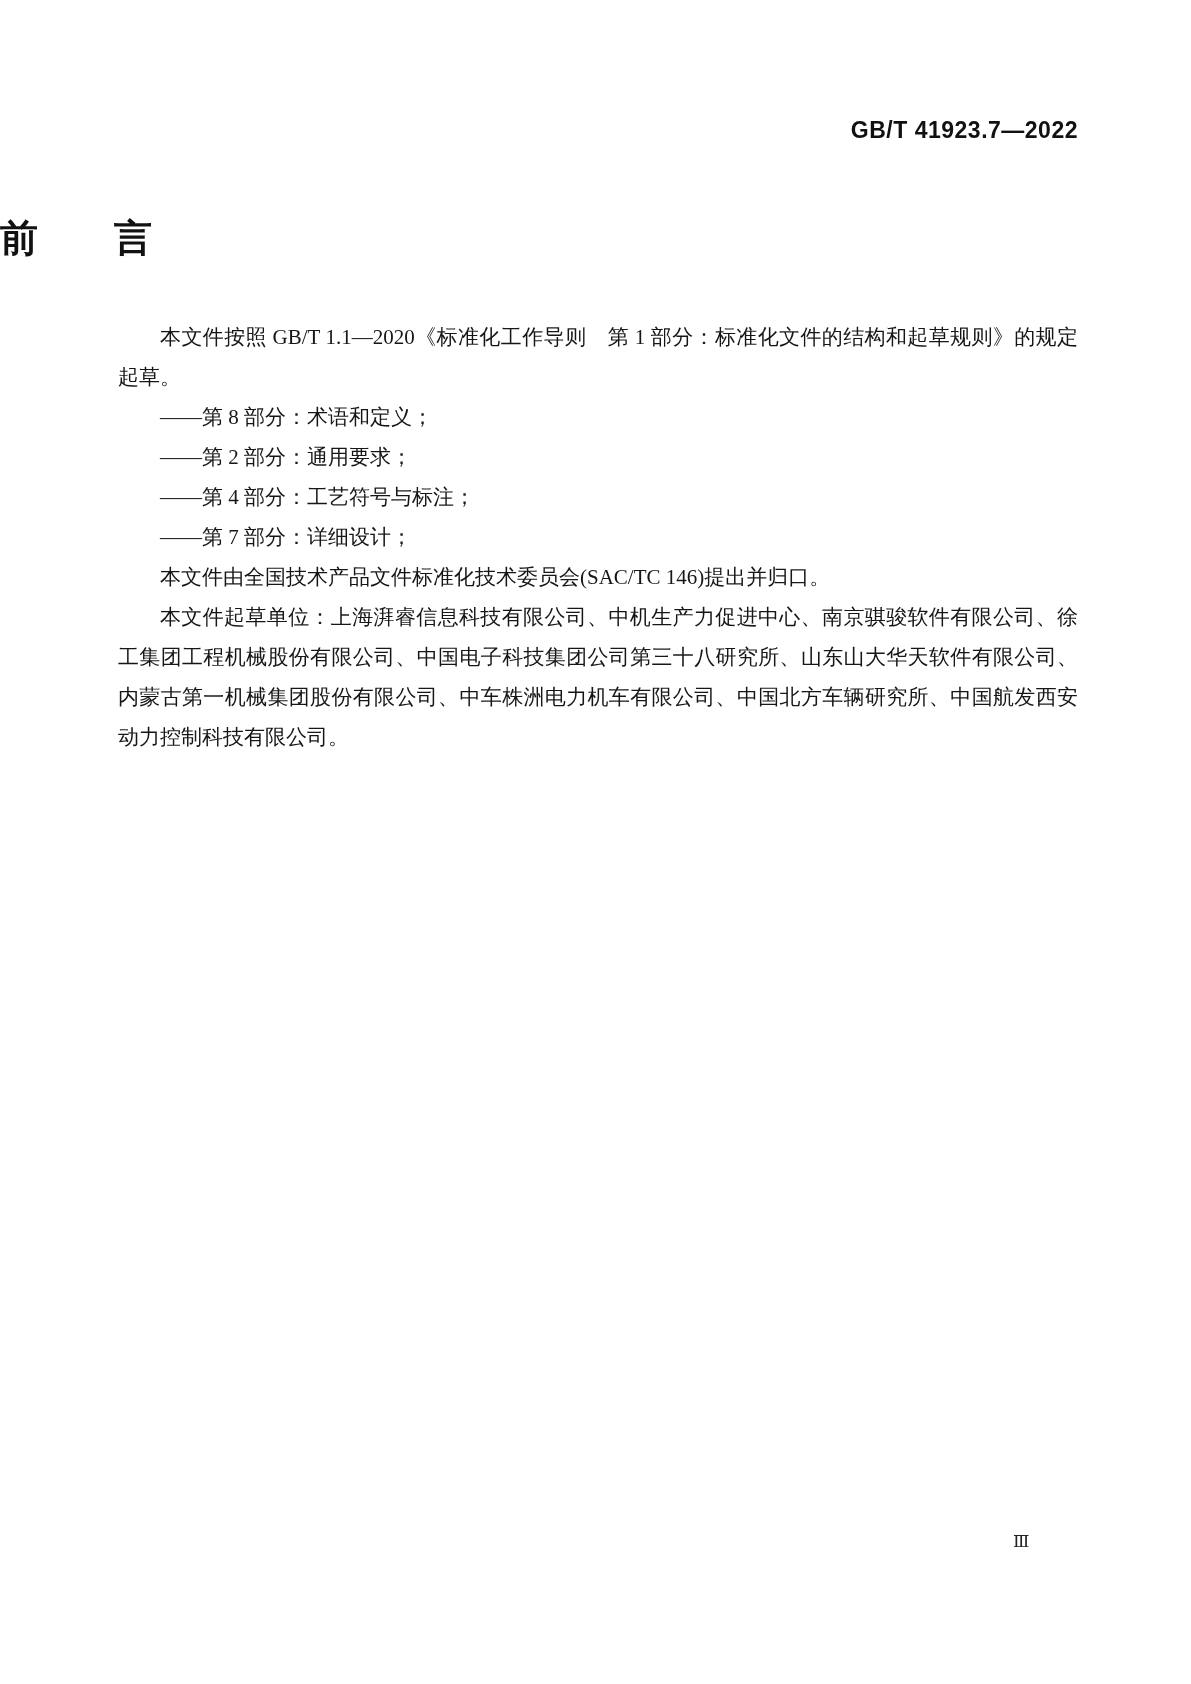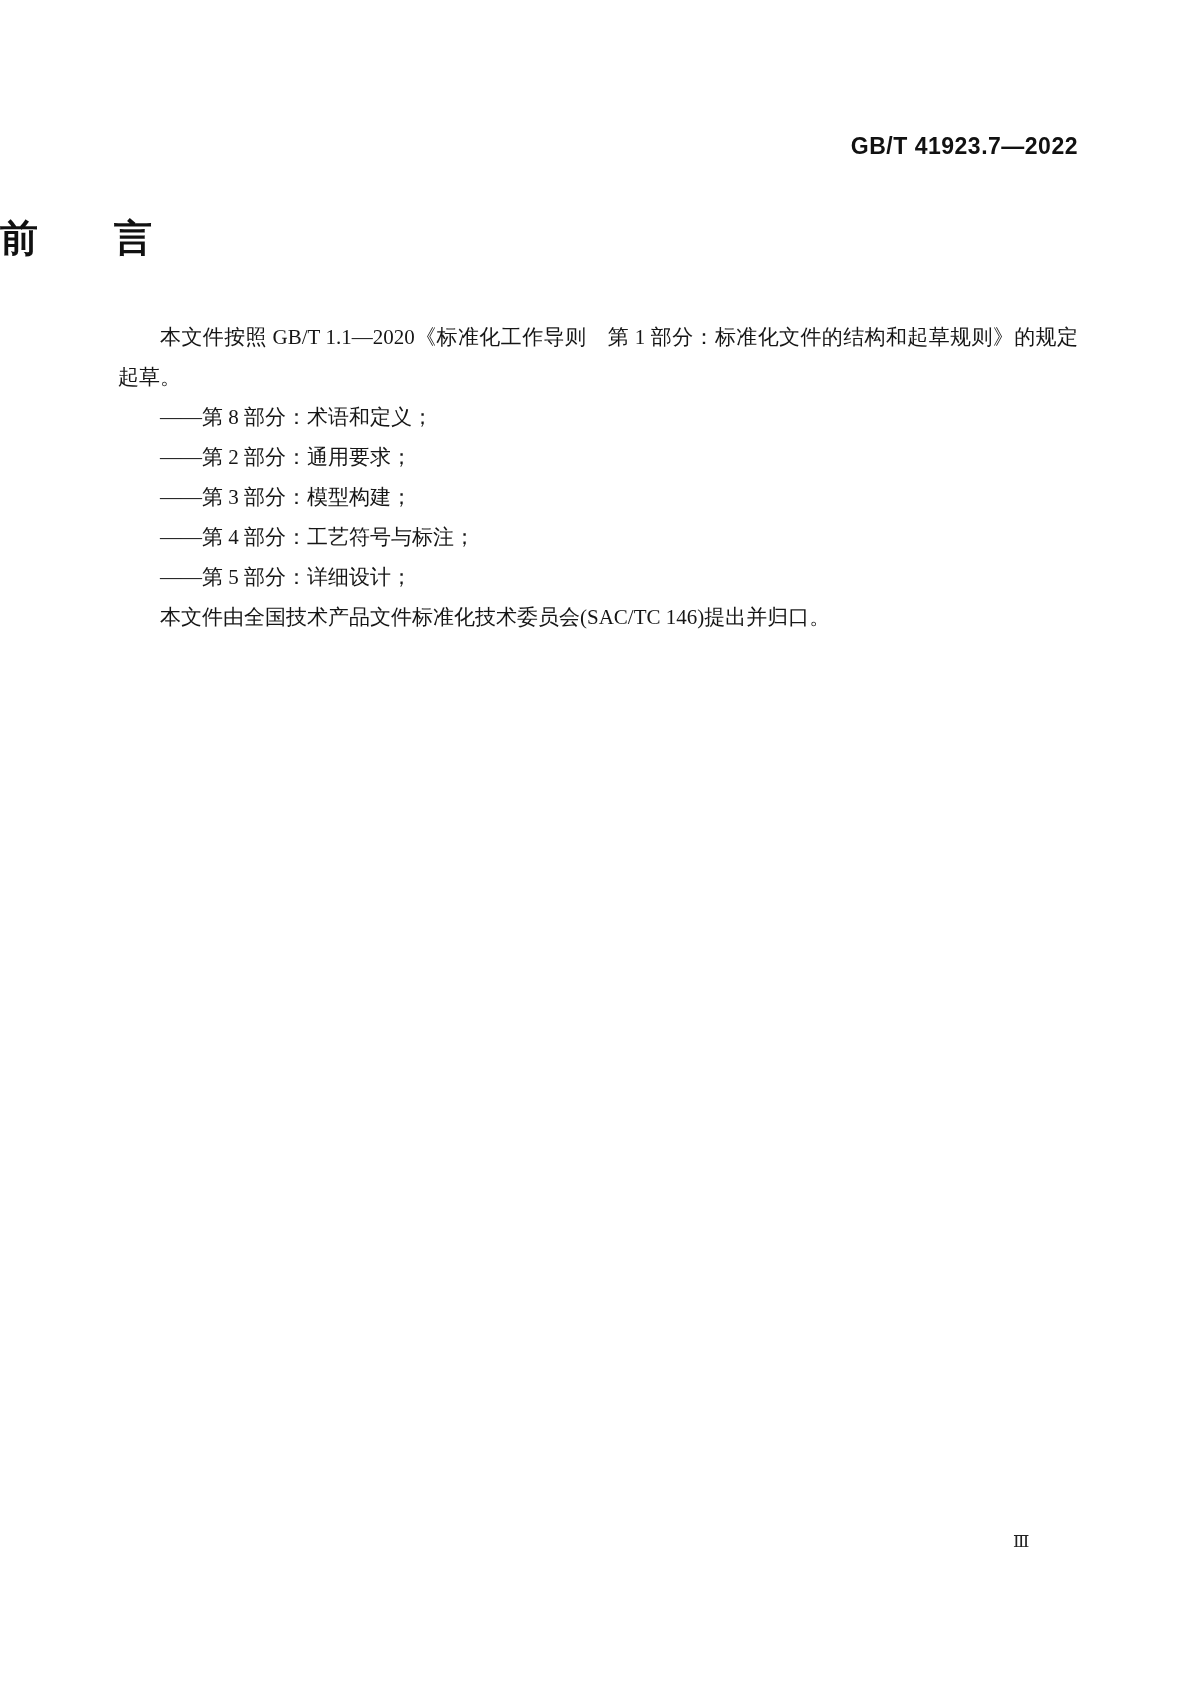--- a/index.html
+++ b/index.html
@@ -21,21 +21,20 @@
     position: absolute;
     top: 117px;
     left: 118px;
     width: 960px;
     text-align: right;
     font-family: "Liberation Sans", "DejaVu Sans", sans-serif;
     font-weight: 700;
     font-size: 23px;
     letter-spacing: 0.5px;
     color: #111;
-    margin-top: 16px;
   }
   .doc-title {
     position: absolute;
     top: 213px;
     left: 0;
     width: 100%;
     margin: 0;
     text-align: left;
     font-family: "Liberation Sans", "DejaVu Sans", sans-serif;
     font-weight: 700;
@@ -72,21 +71,21 @@
 <div class="page">
 
   <div class="doc-header">GB/T 41923.7—2022</div>
 
   <h1 class="doc-title">前　　言</h1>
 
   <div class="content">
     <p>本文件按照 GB/T 1.1—2020《标准化工作导则　第 1 部分：标准化文件的结构和起草规则》的规定起草。</p>
     <p>——第 8 部分：术语和定义；</p>
     <p>——第 2 部分：通用要求；</p>
-    <p>——第 3 部分：模型构建；</p>
     <p>——第 4 部分：工艺符号与标注；</p>
-    <p>——第 5 部分：详细设计；</p>
+    <p>——第 7 部分：详细设计；</p>
     <p>本文件由全国技术产品文件标准化技术委员会(SAC/TC 146)提出并归口。</p>
+    <p>本文件起草单位：上海湃睿信息科技有限公司、中机生产力促进中心、南京骐骏软件有限公司、徐工集团工程机械股份有限公司、中国电子科技集团公司第三十八研究所、山东山大华天软件有限公司、内蒙古第一机械集团股份有限公司、中车株洲电力机车有限公司、中国北方车辆研究所、中国航发西安动力控制科技有限公司。</p>
   </div>
 
   <div class="page-number">Ⅲ</div>
 
 </div>
 
 </body></html>

